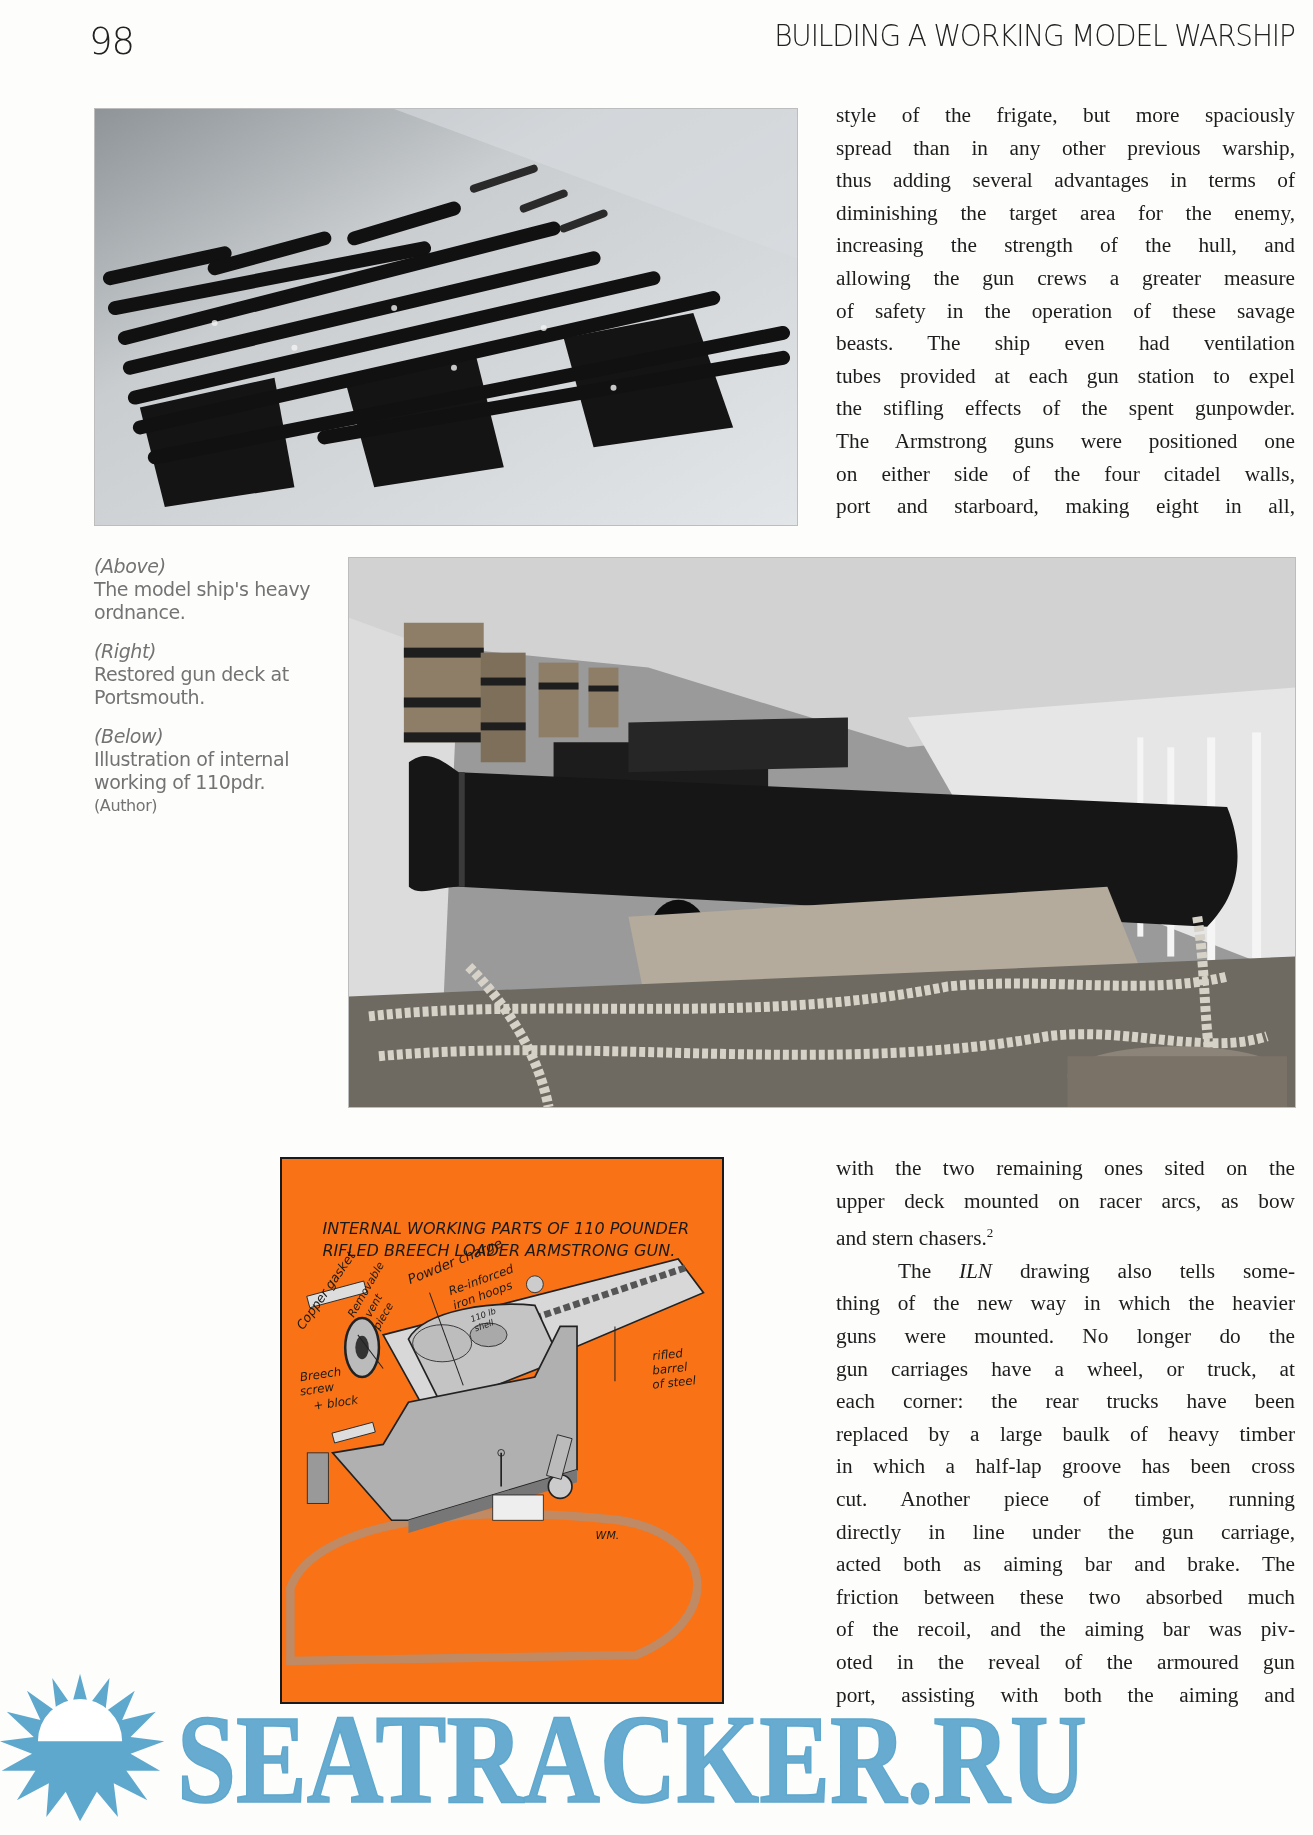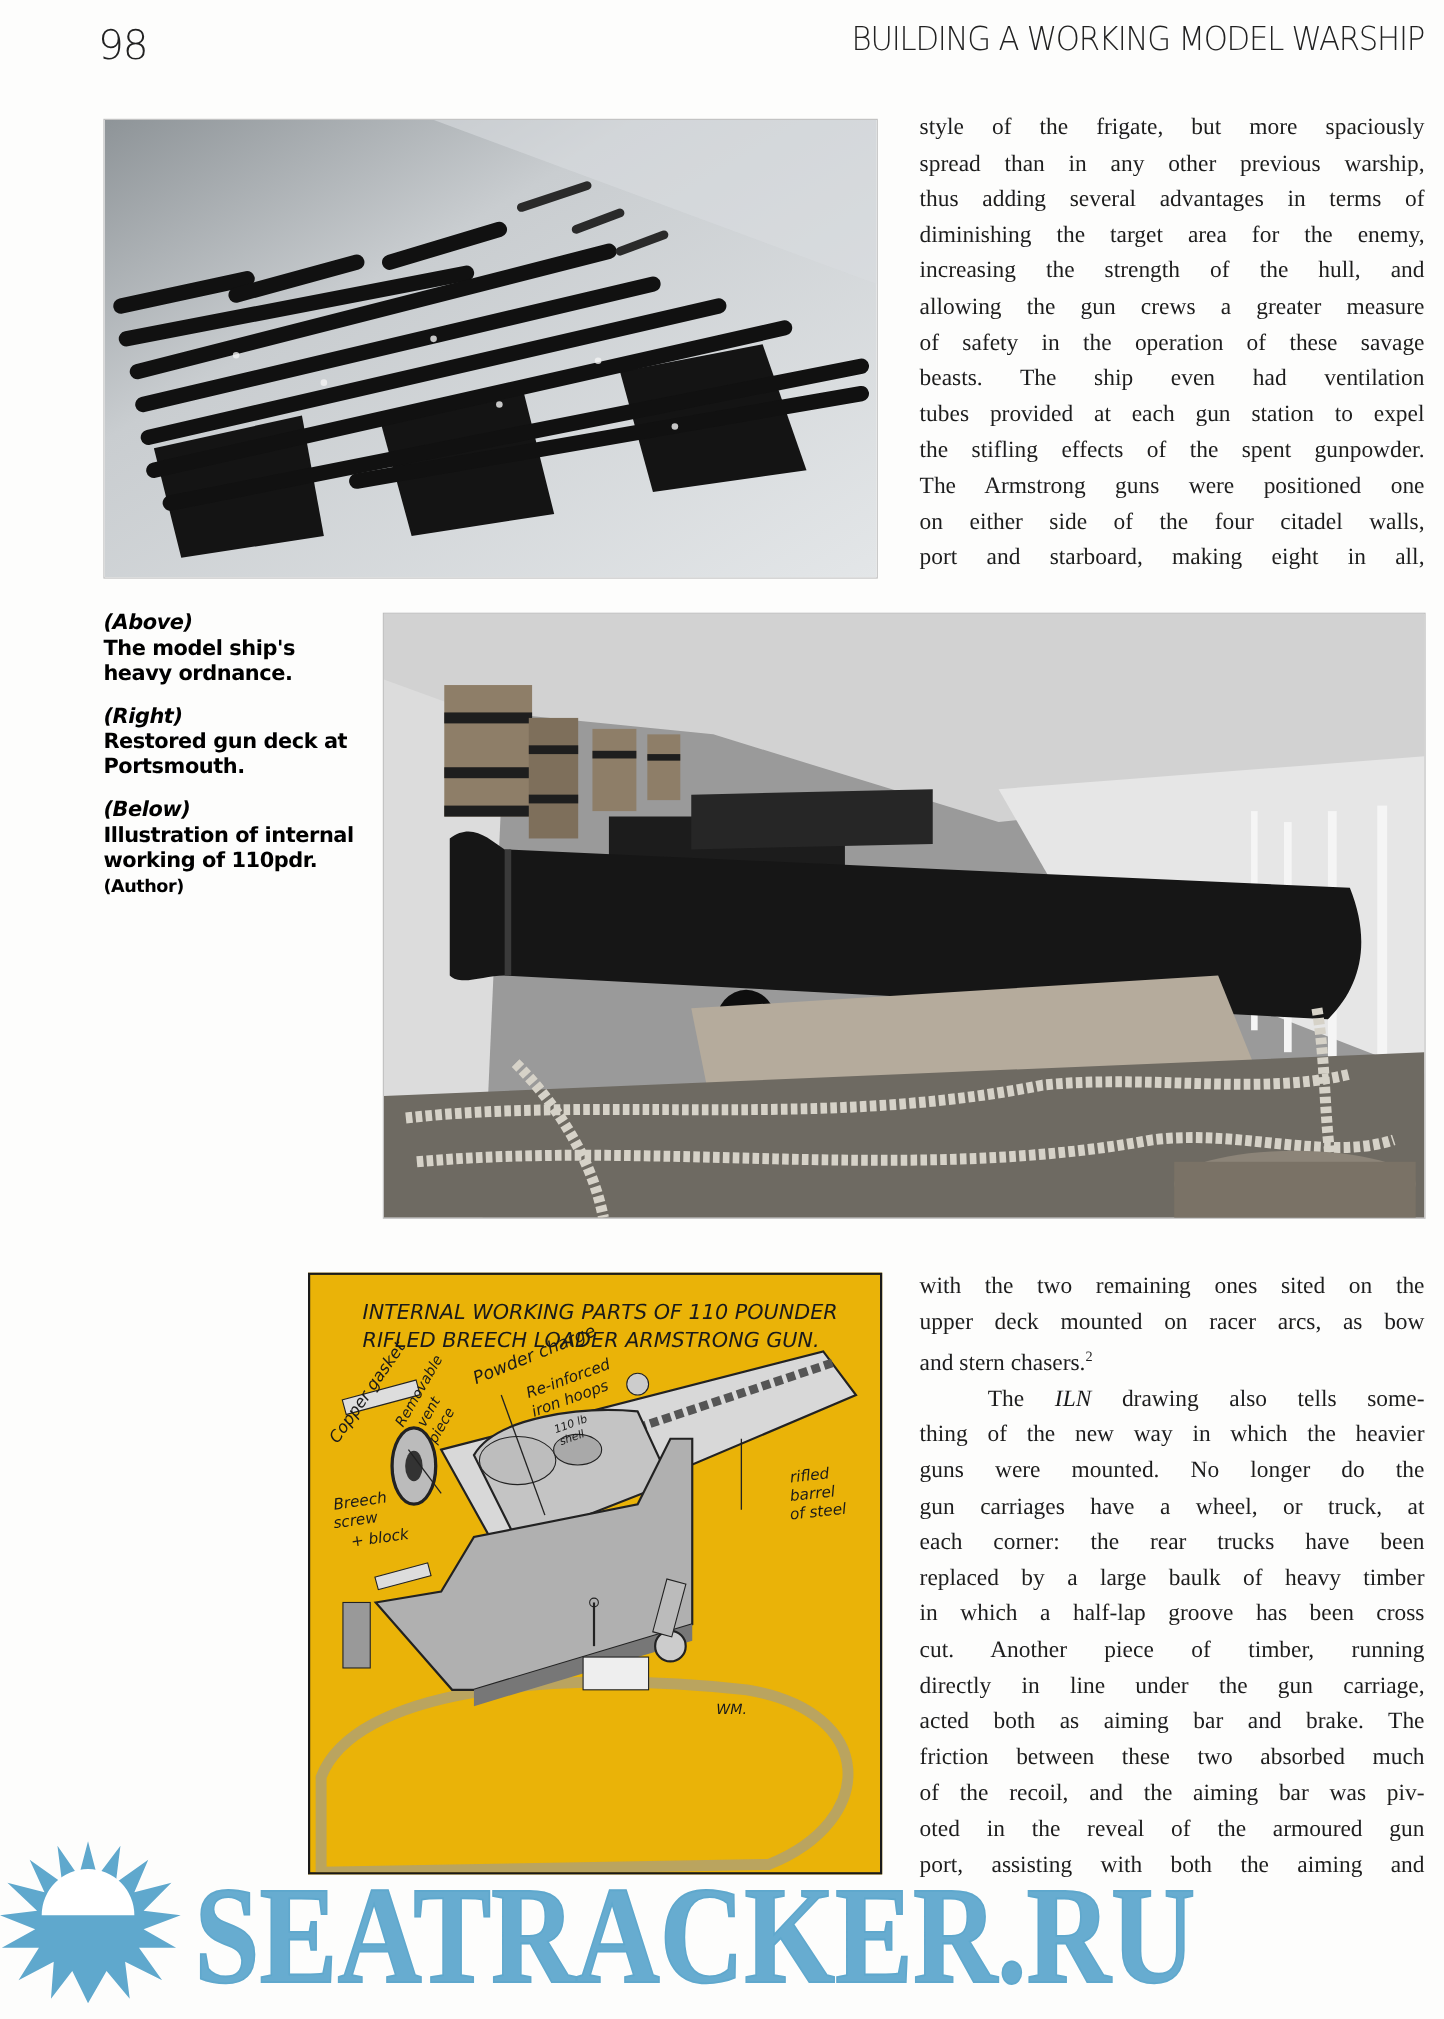--- a/index.html
+++ b/index.html
@@ -22,41 +22,41 @@
       position: absolute; overflow: hidden;
       border: 1px solid #bdbdbd;
     }
     .photo svg { display: block; width: 100%; height: 100%; }
     .photo-top { left: 94px; top: 108px; width: 704px; height: 418px; }
     .photo-right { left: 348px; top: 557px; width: 948px; height: 551px; }
 
     .caption-block {
       position: absolute; left: 94px; top: 555px; width: 240px;
       font-family: "DejaVu Sans", sans-serif; font-size: 19px; line-height: 23px;
-      color: #000000; font-weight: 700; letter-spacing: -0.4px;
+      color: #737373; font-weight: 400; letter-spacing: -0.4px;
     }
     .caption-item { margin-bottom: 16px; }
     .caption-label { font-style: italic; display: block; }
     .caption-credit { font-size: 16px; display: block; }
 
     .body-col {
       position: absolute; left: 836px; width: 459px;
       font-size: 21.3px; line-height: 32.6px; text-align: justify; color: #1d1d1d;
     }
     .body-col .line { display: block; text-align: justify; text-align-last: justify; white-space: nowrap; }
     .body-col .line.last { text-align-last: left; }
     .body-col .indent { padding-left: 62px; }
     .col-a { top: 99px; }
     .col-b { top: 1152px; }
     sup { font-size: 13px; vertical-align: 8px; }
     i { font-style: italic; }
 
     .drawing {
-      position: absolute; left: 280px; top: 1157px; width: 522px; height: 547px;
-      border: 2px solid #1a1a1a; background: #eab308; overflow: hidden;
+      position: absolute; left: 280px; top: 1157px; width: 444px; height: 547px;
+      border: 2px solid #1a1a1a; background: #f97316; overflow: hidden;
     }
     .drawing svg { width: 100%; height: 100%; display: block; }
     .hand { font-family: "DejaVu Sans", sans-serif; font-style: italic; fill: #1a1a1a; }
 
     .watermark { position: absolute; left: 0; top: 1660px; width: 1106px; height: 175px; pointer-events: none; }
     .watermark svg { width: 100%; height: 100%; display: block; }
   </style>
 </head>
 <body>
 

